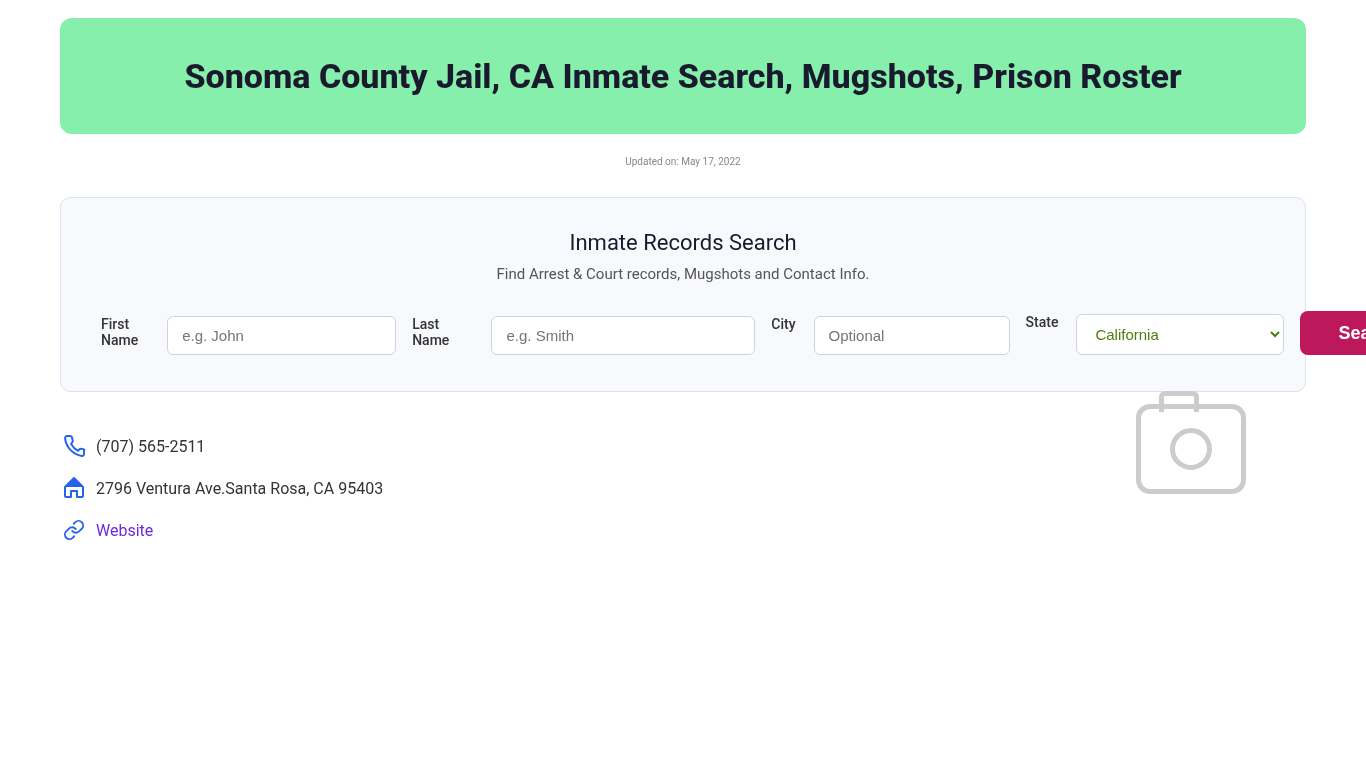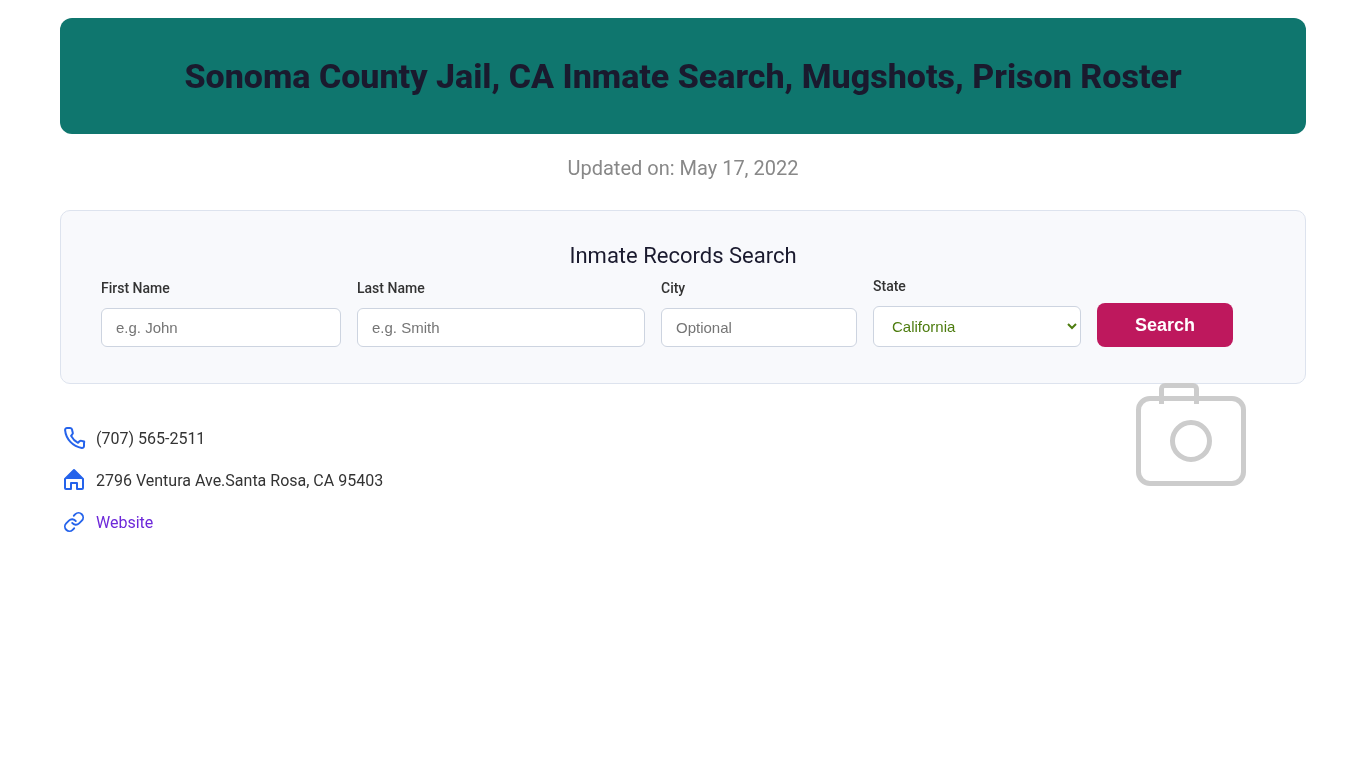--- a/index.html
+++ b/index.html
@@ -60,38 +60,38 @@
     }
     .nav-home {
       font-size: 17px;
       color: #888;
       text-decoration: none;
       cursor: pointer;
     }
 
     
     .hero-banner {
-      background: #0f766e;
+      background: #86efac;
       border-radius: 12px;
       margin: 18px 60px;
       padding: 36px 40px;
       text-align: center;
     }
     .hero-title {
       font-size: 34px;
       font-weight: 800;
       color: #1a1a2e;
       line-height: 1.3;
     }
 
     
     .updated-text {
       text-align: center;
       color: #888;
-      font-size: 20px;
+      font-size: 10px;
       margin: 22px 0 30px;
     }
 
     
     .search-card {
       border: 1px solid #dde3ee;
       border-radius: 10px;
       margin: 0 60px 30px;
       padding: 32px 40px 36px;
       background: #f8f9fc;
@@ -109,22 +109,22 @@
       color: #555;
       margin-bottom: 28px;
     }
     .search-form {
       display: flex;
       align-items: flex-end;
       gap: 16px;
     }
     .form-group {
       display: flex;
-      flex-direction: column;
-      gap: 12px;
+      flex-direction: row;
+      gap: 18px;
     }
     .form-group label {
       font-size: 14px;
       font-weight: 500;
       color: #333;
     }
     .form-group input,
     .form-group select {
       border: 1px solid #cdd4e0;
       border-radius: 6px;
@@ -231,20 +231,21 @@
 
 
   <section class="hero-banner">
     <h1 class="hero-title">Sonoma County Jail, CA Inmate Search, Mugshots, Prison Roster</h1>
   </section>
 
   <p class="updated-text">Updated on: May 17, 2022</p>
 
   <div class="search-card">
     <h2 class="search-card-title">Inmate Records Search</h2>
+    <p class="search-card-sub">Find Arrest &amp; Court records, Mugshots and Contact Info.</p>
     <div class="search-form">
 
       <div class="form-group first-name">
         <label>First Name</label>
         <input type="text" placeholder="e.g. John" style="">
       </div>
 
       <div class="form-group last-name">
         <label>Last Name</label>
         <input type="text" placeholder="e.g. Smith" style="">

